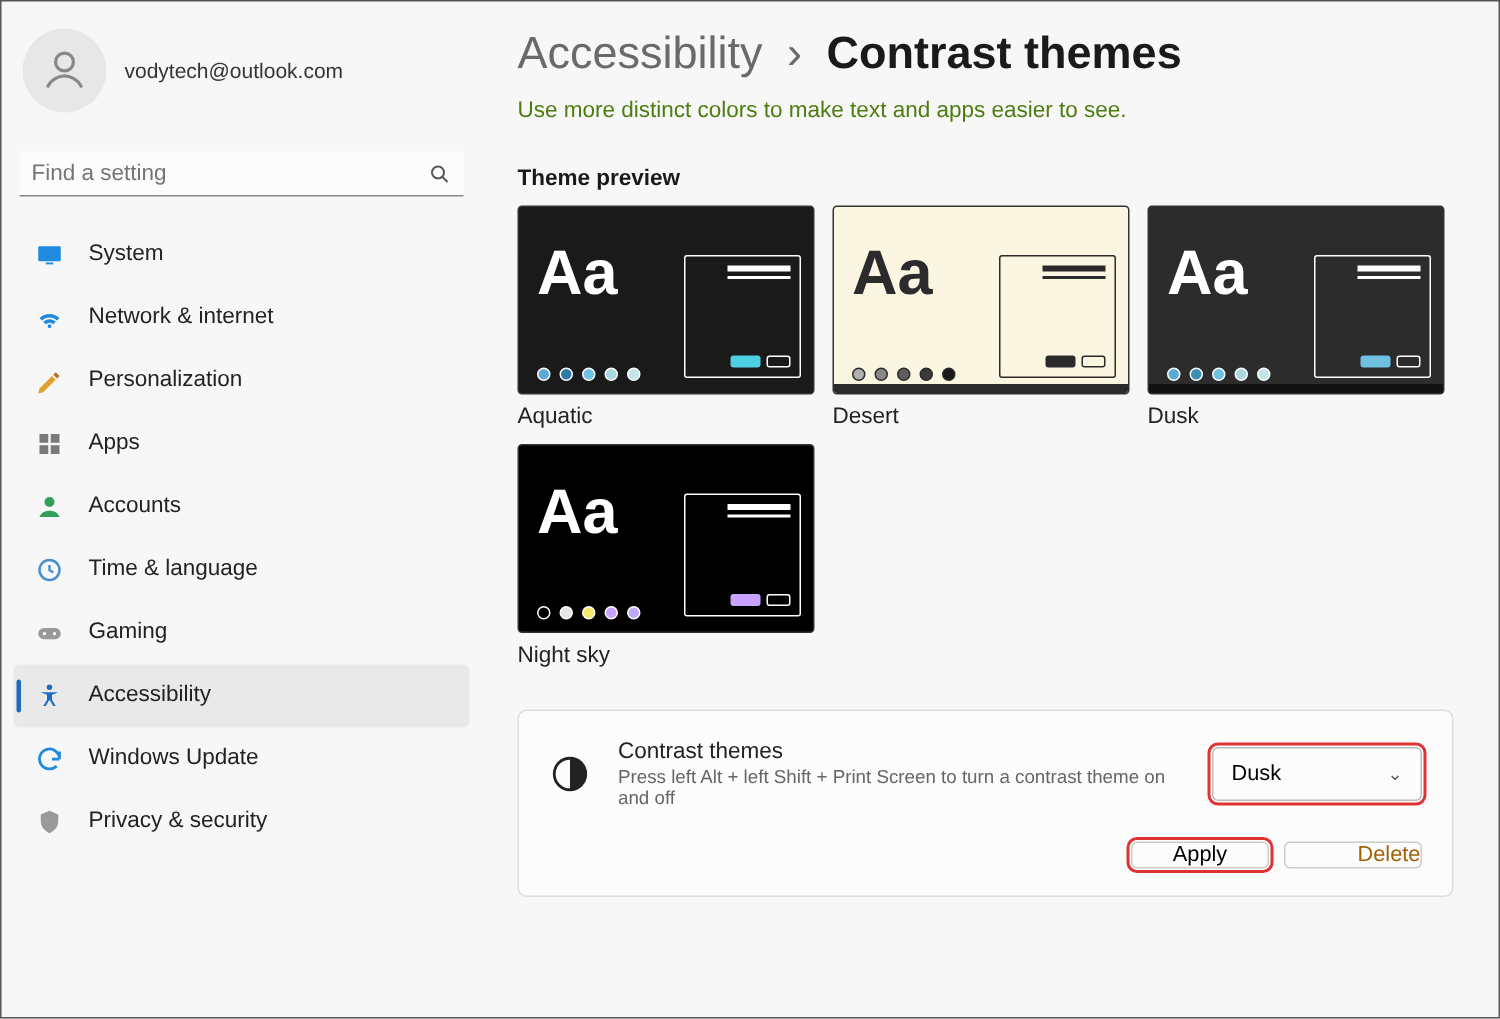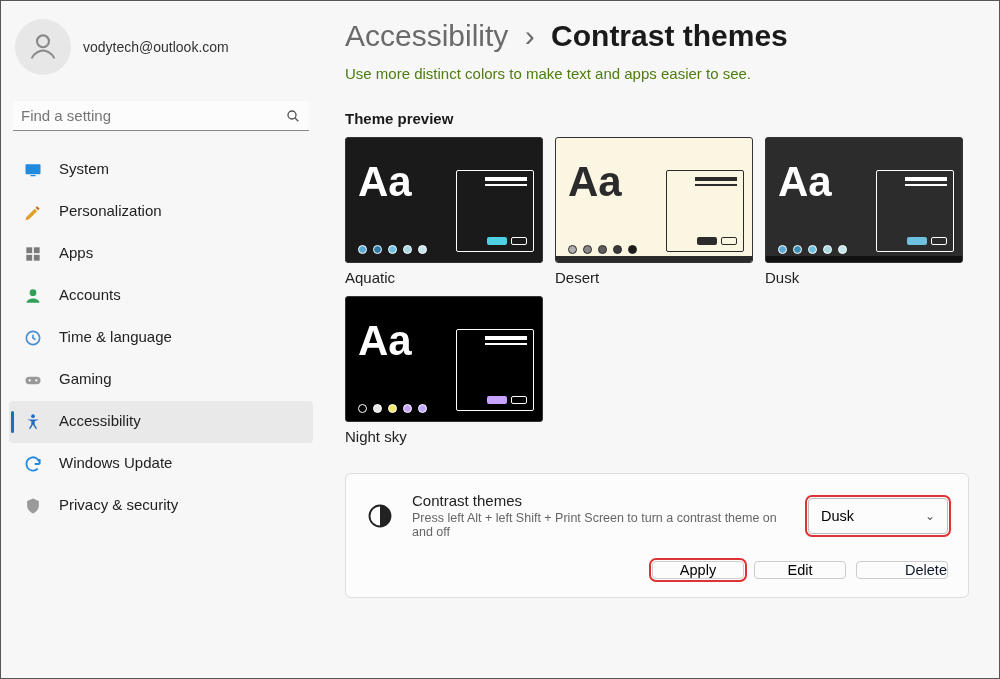--- a/index.html
+++ b/index.html
@@ -68,21 +68,21 @@
 .panel-icon { width: 28px; height: 28px; }
 .panel-text { flex: 1; }
 .panel-title { font-size: 15px; color: #222; }
 .panel-desc { font-size: 12.5px; color: #666; margin-top: 2px; }
 .dropdown { width: 140px; height: 36px; border: 1px solid #bbb; border-radius: 4px; background: #fcfcfc; display: flex; align-items: center; padding: 0 12px; cursor: pointer; position: relative; outline: 2px solid #d33; outline-offset: 1px; }
 .dropdown .label { flex: 1; font-size: 14.5px; }
 .dropdown .chev { font-size: 12px; color: #555; }
 .panel-buttons { display: flex; justify-content: flex-end; gap: 10px; margin-top: 22px; }
 .btn { width: 92px; height: 18px; border: 1px solid #ccc; background: #fcfcfc; border-radius: 4px; font-size: 14.5px; cursor: pointer; }
 .btn.apply { outline: 2px solid #d33; outline-offset: 1px; }
-.btn.delete { color: #0f172a; cursor: default; padding-left: 48px; }
+.btn.delete { color: #a16207; cursor: default; padding-left: 48px; }
 </style>
 </head>
 <body>
 
 <div class="container">
   <aside class="sidebar">
     <div class="profile">
       <div class="avatar">
         <svg viewBox="0 0 24 24" fill="none" stroke="#888" stroke-width="1.5">
             <circle cx="12" cy="8" r="4.2"></circle>
@@ -106,20 +106,28 @@
 
     <nav class="nav">
       <div class="nav-item">
         <span class="nav-icon">
             <svg viewBox="0 0 24 24">
               <rect x="3" y="5" width="18" height="12" rx="1" fill="#1f8ae0"></rect>
               <rect x="9" y="18" width="6" height="1.5" fill="#1f8ae0"></rect>
             </svg>
           </span>
         <span>System</span>
+      </div>
+      <div class="nav-item">
+        <span class="nav-icon">
+            <svg viewBox="0 0 24 24" fill="#1f8ae0">
+              <path d="M12 20a1.5 1.5 0 100-3 1.5 1.5 0 000 3zm-5-5c2.8-2.8 7.2-2.8 10 0l-2 2c-1.7-1.7-4.3-1.7-6 0zm-3-3c4.4-4.4 11.6-4.4 16 0l-2 2c-3.3-3.3-8.7-3.3-12 0z"></path>
+            </svg>
+          </span>
+        <span>Network &amp; internet</span>
       </div>
       <div class="nav-item">
         <span class="nav-icon">
             <svg viewBox="0 0 24 24">
               <path d="M4 18l10-10 3 3-10 10-4 1z" fill="#e0a030"></path>
               <path d="M15 7l2-2 3 3-2 2z" fill="#c07020"></path>
             </svg>
           </span>
         <span>Personalization</span>
       </div>
@@ -301,18 +309,17 @@
           <div class="panel-title">Contrast themes</div>
           <div class="panel-desc">Press left Alt + left Shift + Print Screen to turn a contrast theme on and off</div>
         </div>
         <div class="dropdown">
           <span class="label">Dusk</span>
           <span class="chev">⌄</span>
         </div>
       </div>
       <div class="panel-buttons">
         <button class="btn apply">Apply</button>
-        <button class="btn">Edit</button>
         <button class="btn delete">Delete</button>
       </div>
     </div>
   </main>
 </div>
 
 </body></html>

